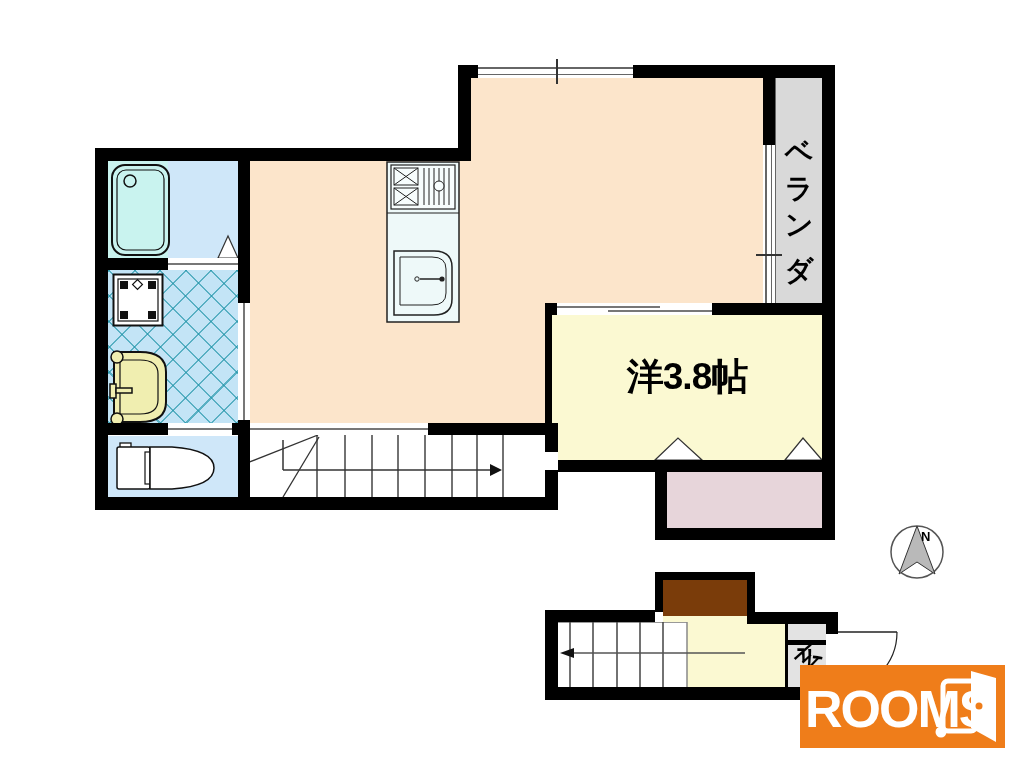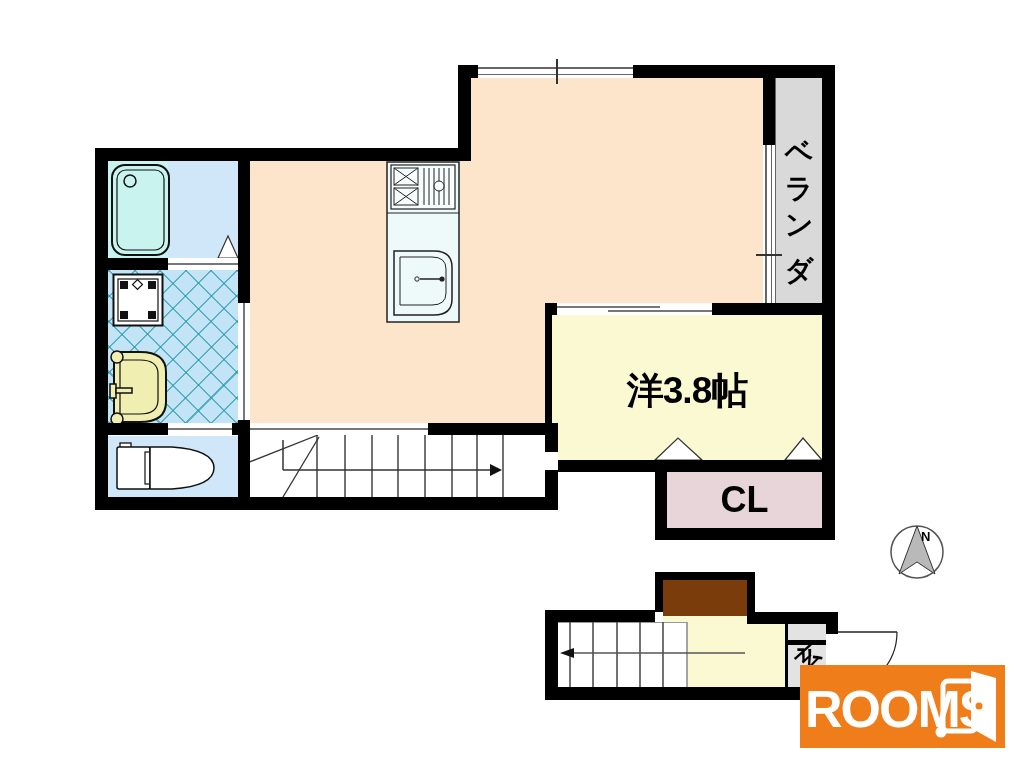--- a/index.html
+++ b/index.html
@@ -141,22 +141,21 @@
   <div class="abs" style="left:556px;top:59px;width:2px;height:25px;background:#333;"></div>
 
   <div class="window-v" style="left:763px;top:145px;width:12px;height:158px;"></div>
   <div class="abs" style="left:756px;top:254px;width:26px;height:2px;background:#333;"></div>
 
   <div class="abs" style="left:557px;top:303px;width:155px;height:12px;background:#fff;">
     <div style="position:absolute;left:0;top:3px;width:103px;height:2px;background:#777;"></div>
     <div style="position:absolute;left:51px;top:7px;width:104px;height:2px;background:#777;"></div>
   </div>
 
-  <div class="label" style="left:552px;top:352px;width:270px;height:50px;line-height:50px;font-size:37px;letter-spacing:-1px;margin-top:14px;">洋3.8帖</div>
-  <div class="label" style="left:667px;top:476px;width:155px;height:48px;line-height:48px;font-size:36px;">CL</div>
+  <div class="label" style="left:552px;top:352px;width:270px;height:50px;line-height:50px;font-size:37px;letter-spacing:-1px;">洋3.8帖</div>
   <div class="label" style="left:775px;top:95px;width:47px;height:200px;font-size:28px;writing-mode:vertical-rl;text-orientation:upright;letter-spacing:6px;display:flex;align-items:center;justify-content:center;">ベランダ</div>
 
   <div class="room" style="left:663px;top:614px;width:122px;height:73px;background:#fbf9d2;"></div>
   <div class="room" style="left:558px;top:622px;width:129px;height:65px;background:#fff;border-top:1px solid #999;"></div>
   <div class="room" style="left:788px;top:622px;width:38px;height:65px;background:#e3e3e3;"></div>
   <div class="abs" style="left:663px;top:580px;width:84px;height:36px;background:#7a3c0a;"></div>
 
   <div class="wall" style="left:545px;top:610px;width:13px;height:90px;"></div>
   <div class="wall" style="left:545px;top:687px;width:293px;height:13px;"></div>
   <div class="wall" style="left:545px;top:610px;width:110px;height:12px;"></div>

